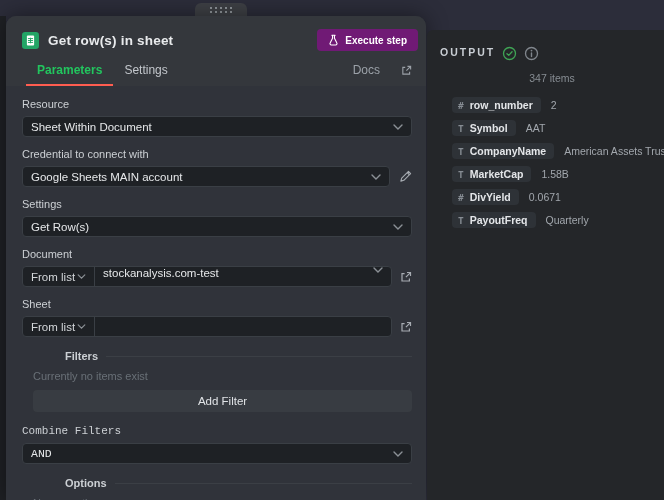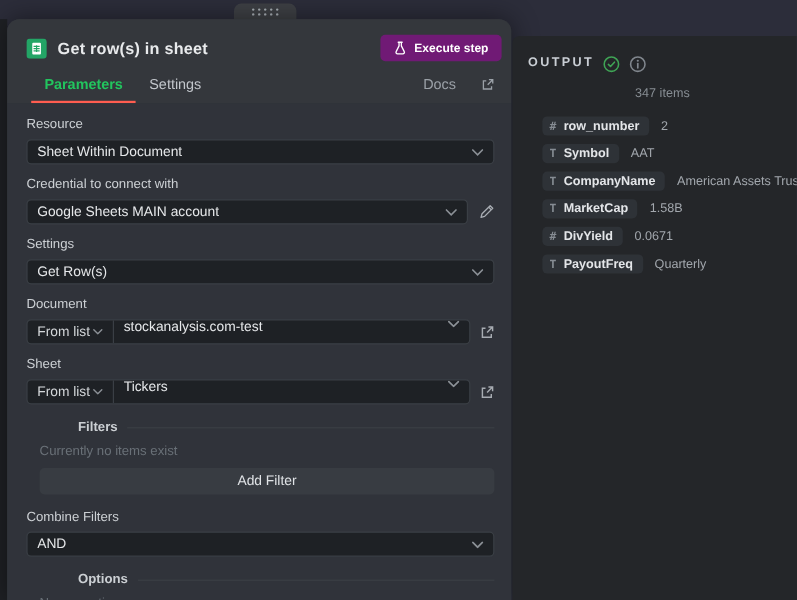--- a/index.html
+++ b/index.html
@@ -226,48 +226,40 @@
     <div class="fgroup">
       <div class="flabel">Sheet</div>
       <div class="rl-row">
         <div class="rl-field">
           <span class="rl-mode">
             <span>From list</span>
             <svg width="9" height="5" viewBox="0 0 10 6" fill="none" stroke="#8b9096" stroke-width="1.4" stroke-linecap="round">
                 <polyline points="1,1 5,5 9,1"></polyline>
               </svg>
           </span>
-          <span class="rl-value">
-            <span>Tickers</span>
-            <span class="chev">
-                <svg width="10" height="6" viewBox="0 0 10 6" fill="none" stroke="#8b9096" stroke-width="1.4" stroke-linecap="round">
-                  <polyline points="1,1 5,5 9,1"></polyline>
-                </svg>
-              </span>
-          </span>
         </div>
         <span class="icon-btn">
           <svg width="12" height="12" viewBox="0 0 12 12" fill="none" stroke="#a7acb2" stroke-width="1.2">
               <path d="M4.6 2.6H2v7.4h7.4V7.4"></path>
               <path d="M7 1.5h3.5V5M10.2 1.8L5.9 6.1"></path>
             </svg>
         </span>
       </div>
     </div>
 
     <div class="section-head">
       <span class="slabel">Filters</span>
       <span class="sline"></span>
     </div>
     <div class="empty-text">Currently no items exist</div>
     <button class="wide-btn">
       <span>Add Filter</span>
     </button>
 
-    <div class="fgroup" style="margin-top:13px;">
+    <div class="fgroup" style="margin-top:13px;font-family:Liberation Mono, monospace;">
       <div class="flabel">Combine Filters</div>
       <div class="field">
         <span class="ftext">AND</span>
         <span class="chev">
           <svg width="10" height="6" viewBox="0 0 10 6" fill="none" stroke="#8b9096" stroke-width="1.4" stroke-linecap="round">
               <polyline points="1,1 5,5 9,1"></polyline>
             </svg>
         </span>
       </div>
     </div>

